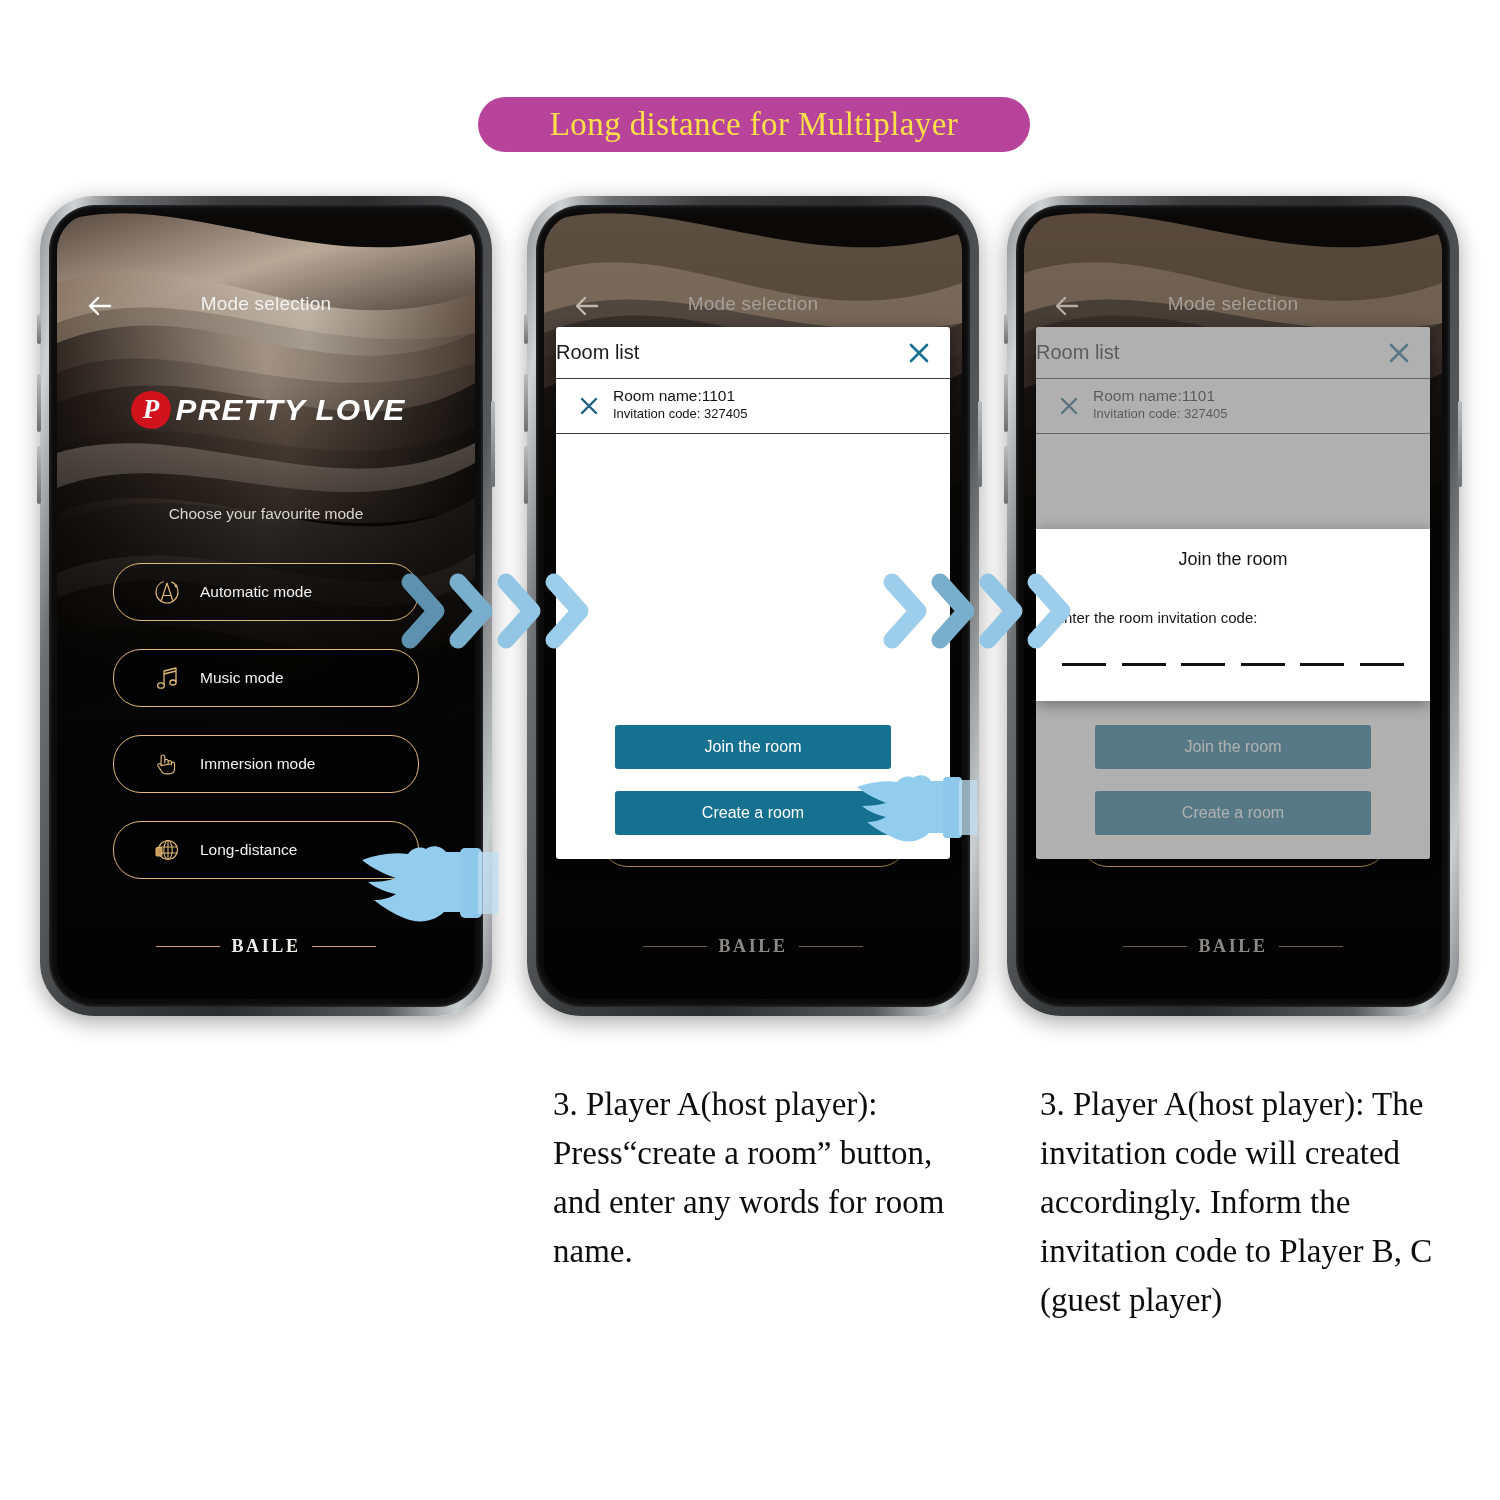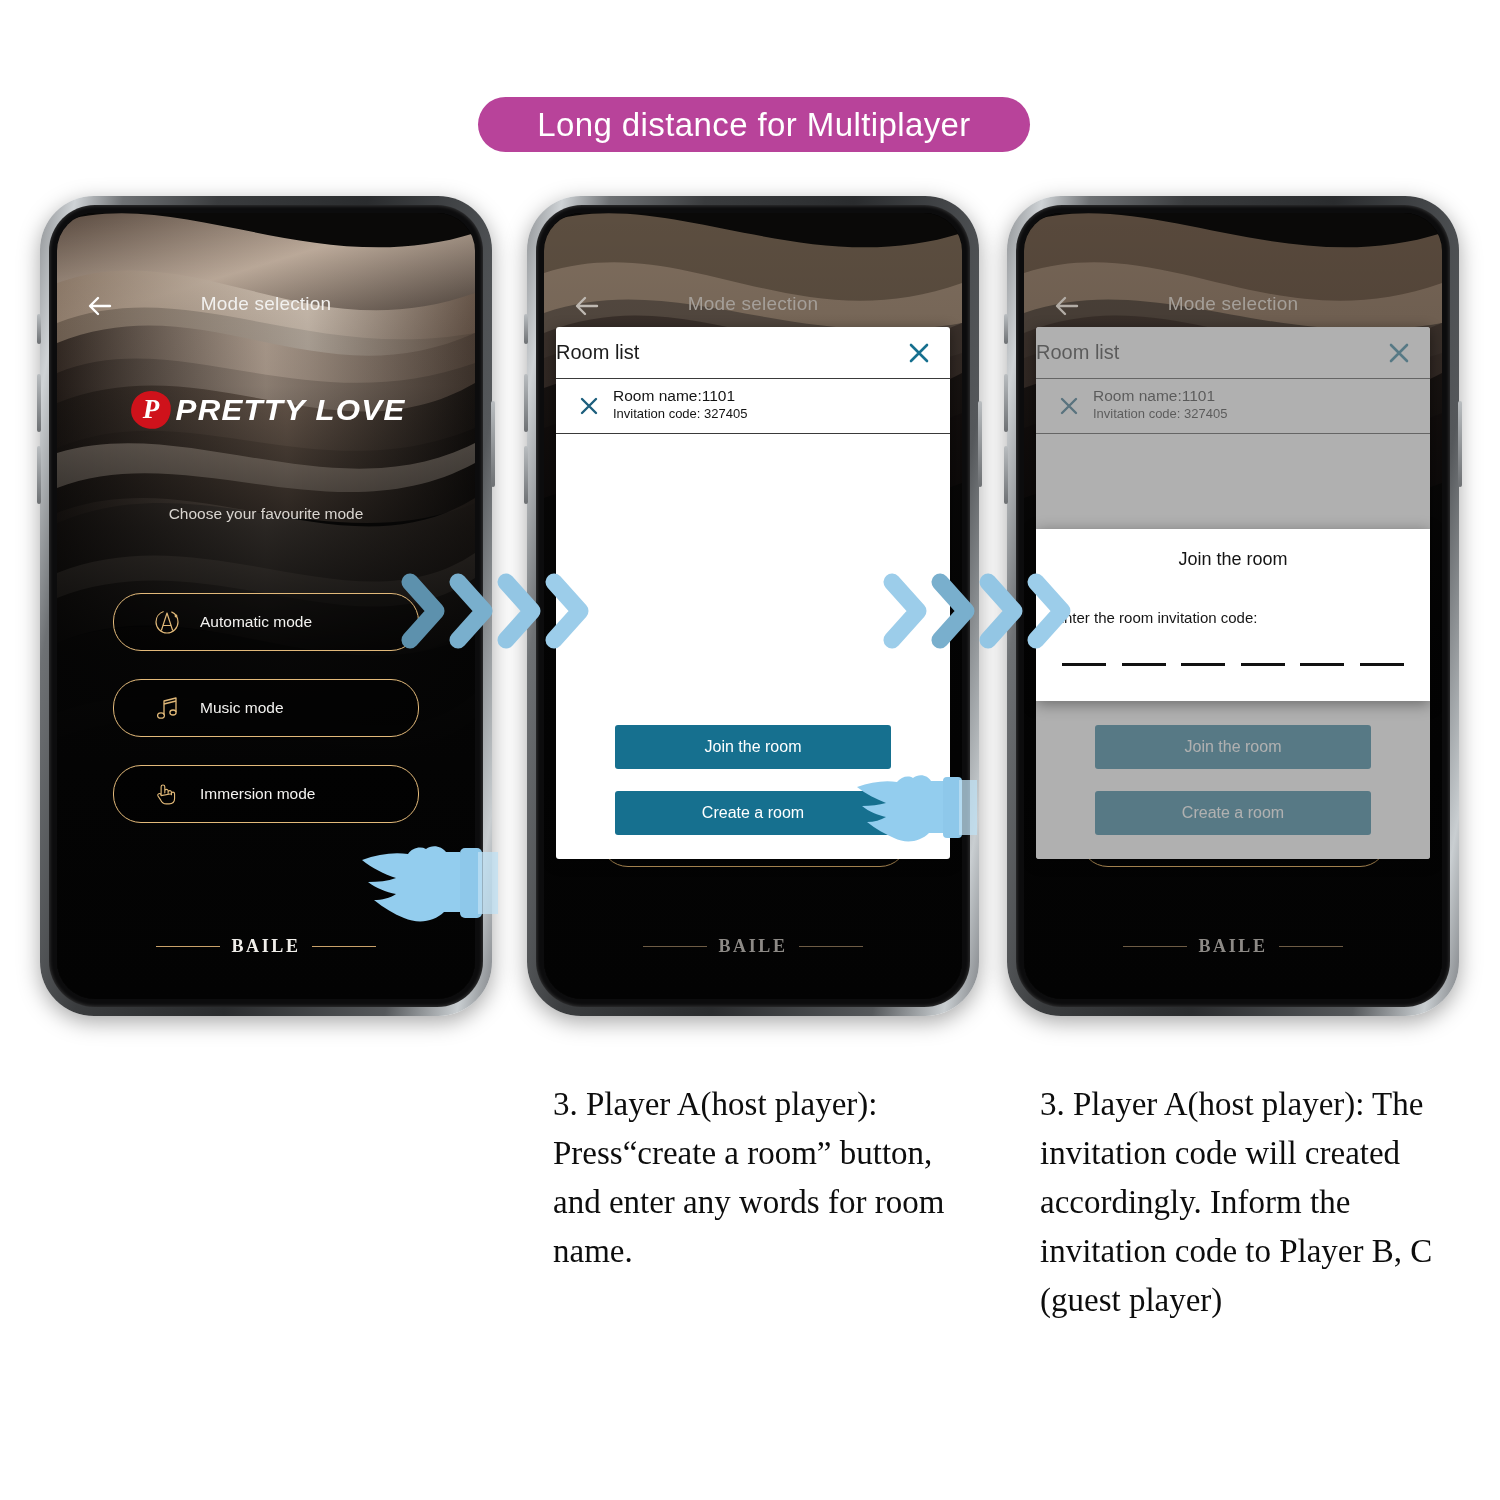--- a/index.html
+++ b/index.html
@@ -10,22 +10,22 @@
   }
   .stage{position:absolute;inset:0;}
 
   
   .title-pill{
     position:absolute;left:478px;top:97px;width:552px;height:55px;
     background:#b8439a;border-radius:28px;
     display:flex;align-items:center;justify-content:center;
   }
   .title-pill .t{
-    font-family:Liberation Sans, sans-serif;
-    font-size:33px;color:#ffffff;letter-spacing:.4px;
+    font-family:Liberation Serif, serif;
+    font-size:33px;color:#fde047;letter-spacing:.4px;
   }
 
   
   .phone{position:absolute;top:196px;width:452px;height:820px;}
   .phone.p1{left:40px;}
   .phone.p2{left:527px;}
   .phone.p3{left:1007px;}
 
   .frame-outer{
     position:absolute;inset:0;border-radius:54px;
@@ -84,21 +84,21 @@
   .logo .word{
     font-size:30px;font-weight:bold;font-style:italic;color:#ffffff;
     letter-spacing:1.2px;transform:scaleX(1.04);
   }
 
   .choose{
     position:absolute;left:0;top:292px;width:100%;text-align:center;
     color:#d9d5d0;font-size:15.5px;
   }
 
-  .modes{position:absolute;left:56px;top:350px;width:calc(100% - 112px);margin-top:30px;}
+  .modes{position:absolute;left:56px;top:350px;width:calc(100% - 112px);}
   .mode-btn{
     position:relative;height:56px;border:1.7px solid #e2b97a;border-radius:28px;
     margin-bottom:28px;display:flex;align-items:center;background:rgba(0,0,0,.35);
   }
   .mode-btn .ic{
     position:absolute;left:38px;width:30px;height:30px;top:13px;
     display:flex;align-items:center;justify-content:center;
   }
   .mode-btn .lbl{
     position:absolute;left:86px;color:#f3f2f0;font-size:15.5px;
@@ -295,20 +295,31 @@
           <span class="lbl">Music mode</span>
         </div>
         <div class="mode-btn">
           <span class="ic">
             <svg viewBox="0 0 30 30" width="30" height="30">
               <path d="M11 18 V8.5 a2 2 0 0 1 4 0 V15 m0 -2 a1.8 1.8 0 0 1 3.6 0 V16 m0 -1.6 a1.8 1.8 0 0 1 3.6 0 V17 m0 -1 a1.7 1.7 0 0 1 3.4 0 v5.5 c0 3.4 -2.6 5.5 -6 5.5 h-3 c-3 0 -5 -2 -6 -4 l-3 -4.5 a1.8 1.8 0 0 1 2.8 -2.2 L11 18Z" transform="translate(-1,0) scale(.92)" fill="none" stroke="#e0b878" stroke-width="1.25" stroke-linejoin="round" stroke-linecap="round"></path>
             </svg>
           </span>
           <span class="lbl">Immersion mode</span>
         </div>
+        <div class="mode-btn">
+          <span class="ic">
+            <svg viewBox="0 0 30 30" width="30" height="30">
+              <circle cx="16" cy="15" r="9.5" fill="none" stroke="#e0b878" stroke-width="1.2"></circle>
+              <ellipse cx="16" cy="15" rx="4.2" ry="9.5" fill="none" stroke="#e0b878" stroke-width="1.1"></ellipse>
+              <path d="M6.6 12 H25.4 M6.6 18 H25.4 M16 5.5 V24.5" fill="none" stroke="#e0b878" stroke-width="1.1"></path>
+              <rect x="4" y="12.5" width="6" height="8.5" rx="1" fill="#c89d5c" stroke="#e0b878" stroke-width="1"></rect>
+            </svg>
+          </span>
+          <span class="lbl">Long-distance</span>
+        </div>
       </div>
 
       <div class="baile">
         <span class="ln"></span>
         <span class="tx">BAILE</span>
         <span class="ln"></span>
       </div>
 
     </div>
   </div>

